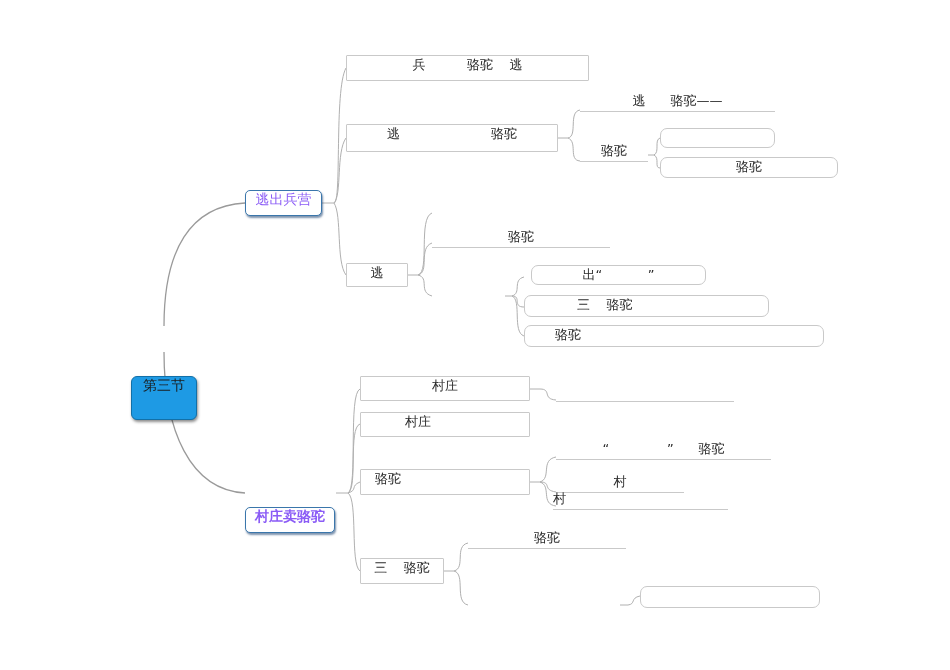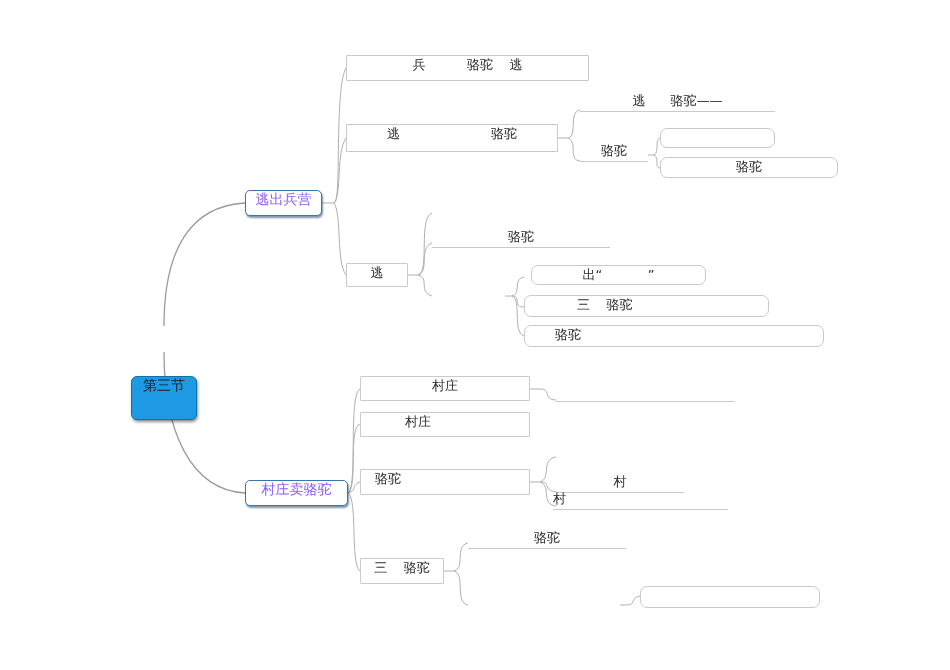--- a/index.html
+++ b/index.html
@@ -145,21 +145,21 @@
   </svg>
 
   <div class="node root align-center" style="left:131px; top:340px; width:66px; height:44px;margin-top:36px;">
     <span class="txt">第三节</span>
   </div>
 
   <div class="node branch align-center" style="left:245px; top:190px; width:77px; height:26px;">
     <span class="txt">逃出兵营</span>
   </div>
 
-  <div class="node branch align-center" style="left:245px; top:480px; width:103px; height:26px;">
+  <div class="node branch align-center" style="left:245px; top:507px; width:90px; height:26px;font-weight:bold;">
     <span class="txt">村庄卖骆驼</span>
   </div>
 
   <div class="node box align-center" style="left:346px; top:55px; width:243px; height:26px;">
     <span class="txt">兵          骆驼    逃</span>
   </div>
 
   <div class="node box align-center" style="left:346px; top:124px; width:212px; height:28px;">
     <span class="txt">逃                      骆驼</span>
   </div>
@@ -210,20 +210,23 @@
   </div>
 
   <div class="node box align-left" style="left:360px; top:412px; width:170px; height:25px; padding-left:44px;">
     <span class="txt">村庄</span>
   </div>
 
   <div class="node box align-left" style="left:360px; top:469px; width:170px; height:26px; padding-left:14px;">
     <span class="txt">骆驼</span>
   </div>
 
+  <div class="node underline align-center" style="left:556px; top:440px; width:215px; height:20px;">
+    <span class="txt">“              ”      骆驼</span>
+  </div>
 
   <div class="node underline align-center" style="left:556px; top:473px; width:128px; height:20px;">
     <span class="txt">村</span>
   </div>
 
   <div class="node underline align-left" style="left:553px; top:490px; width:175px; height:20px;">
     <span class="txt">村</span>
   </div>
 
   <div class="node box align-center" style="left:360px; top:558px; width:84px; height:26px;">

